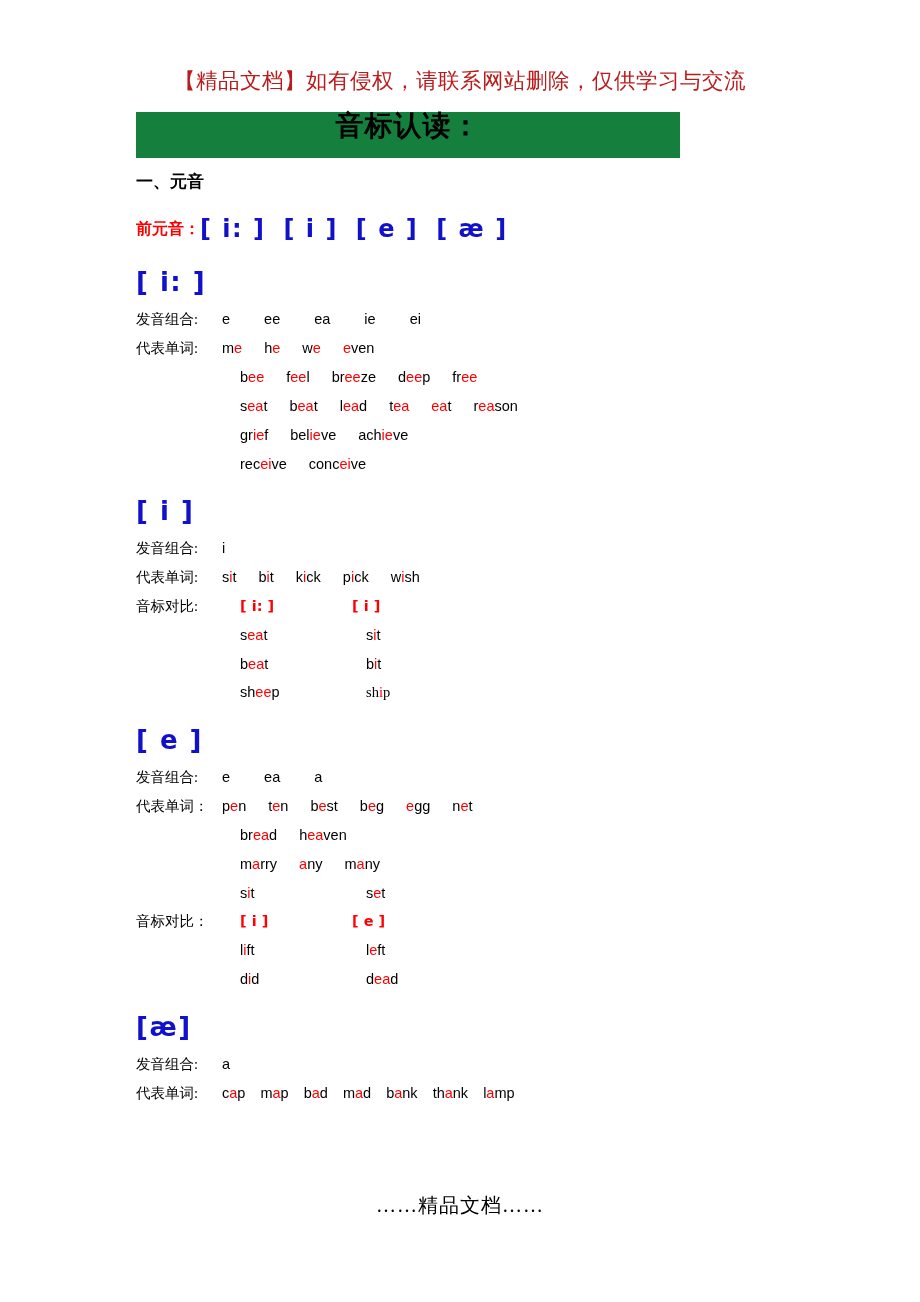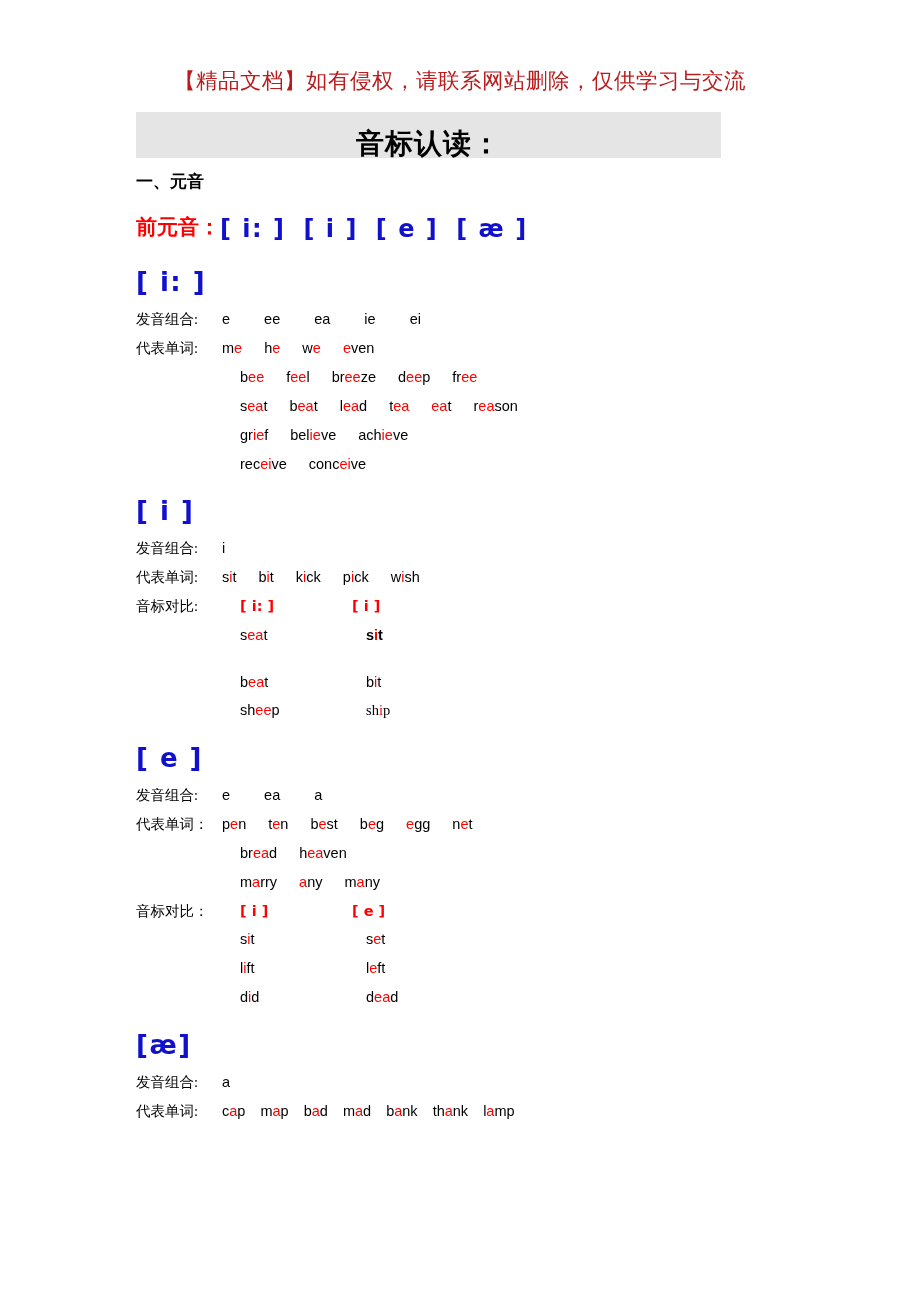--- a/index.html
+++ b/index.html
@@ -36,25 +36,25 @@
     letter-spacing: 0.5px;
     color: #b91c1c;
     white-space: nowrap;
   }
 
   
   .title-bar {
     position: absolute;
     top: 112px;
     left: 136px;
-    width: 585px;
+    width: 544px;
     height: 46px;
-    background: #e5e5e5;
+    background: #15803d;
     display: flex;
-    align-items: flex-end;
+    align-items: flex-start;
     justify-content: center;
   }
   .title-bar .title-text {
     font-family: "Liberation Serif", "DejaVu Serif", serif;
     font-size: 28px;
     font-weight: bold;
     color: #000;
     letter-spacing: 1px;
     line-height: 1;
   }
@@ -77,21 +77,21 @@
   }
 
   
   .front-vowel-line {
     margin: 0 0 20px 0;
     line-height: 1.25;
     white-space: nowrap;
   }
   .fv-label {
     font-family: "Liberation Serif", "DejaVu Serif", serif;
-    font-size: 21px;
+    font-size: 16px;
     font-weight: bold;
     color: #ff0000;
     vertical-align: 3px;
   }
   .fv-sym {
     font-family: "DejaVu Sans", "Liberation Sans", sans-serif;
     font-size: 24px;
     font-weight: bold;
     color: #1111cc;
     letter-spacing: 1.5px;
@@ -230,25 +230,25 @@
           <div class="row">
             <div class="row-label">代表单词:</div>
             <div class="row-items"><span class="it"><span>s</span><span class="hl">i</span><span>t</span></span><span class="it"><span>b</span><span class="hl">i</span><span>t</span></span><span class="it"><span>k</span><span class="hl">i</span><span>ck</span></span><span class="it"><span>p</span><span class="hl">i</span><span>ck</span></span><span class="it"><span>w</span><span class="hl">i</span><span>sh</span></span></div>
           </div>
           <div class="row">
             <div class="row-label">音标对比:</div>
             <div class="row-items" style="padding-left: 18px;"><span class="cmp-col"><span class="cmp-head">[ i: ]</span></span><span class="cmp-col b"><span class="cmp-head">[ i ]</span></span></div>
           </div>
           <div class="row cont">
             <div class="row-label blank"></div>
-            <div class="row-items" style="padding-left: 18px;"><span class="cmp-col"><span class="it" style="margin-right: 8px;"><span>s</span><span class="hl">ea</span><span>t</span></span></span><span class="cmp-col b" style="padding-left: 14px;"><span class="it" style="margin-right: 4px; font-weight: bold;"><span>s</span><span class="hl">i</span><span>t</span></span></span></div>
-          </div>
-          <div class="row cont">
-            <div class="row-label blank"></div>
-            <div class="row-items" style="padding-left: 18px; margin-top: 18px;"><span class="cmp-col"><span class="it" style="margin-right: 0px;"><span>b</span><span class="hl">ea</span><span>t</span></span></span><span class="cmp-col b" style="padding-left: 14px;"><span class="it" style="margin-right: 0px;"><span>b</span><span class="hl">i</span><span>t</span></span></span></div>
+            <div class="row-items" style="padding-left: 18px;"><span class="cmp-col"><span class="it" style="margin-right: 8px;"><span>s</span><span class="hl">ea</span><span>t</span></span></span><span class="cmp-col b" style="padding-left: 14px;"><span class="it" style="margin-right: 4px;"><span>s</span><span class="hl">i</span><span>t</span></span></span></div>
+          </div>
+          <div class="row cont">
+            <div class="row-label blank"></div>
+            <div class="row-items" style="padding-left: 18px;"><span class="cmp-col"><span class="it" style="margin-right: 0px;"><span>b</span><span class="hl">ea</span><span>t</span></span></span><span class="cmp-col b" style="padding-left: 14px;"><span class="it" style="margin-right: 0px;"><span>b</span><span class="hl">i</span><span>t</span></span></span></div>
           </div>
           <div class="row cont">
             <div class="row-label blank"></div>
             <div class="row-items" style="padding-left: 18px;"><span class="cmp-col"><span class="it" style="margin-right: 4px;"><span>sh</span><span class="hl">ee</span><span>p</span></span></span><span class="cmp-col b" style="padding-left: 14px;"><span class="it" style="margin-right: 0px; font-family: Liberation Serif, serif;"><span>sh</span><span class="hl">i</span><span>p</span></span></span></div>
           </div>
         </div>
         <div>
           <div class="phoneme">[ e ]</div>
           <div class="row">
             <div class="row-label">发音组合:</div>
@@ -259,27 +259,27 @@
             <div class="row-items"><span class="it"><span>p</span><span class="hl">e</span><span>n</span></span><span class="it"><span>t</span><span class="hl">e</span><span>n</span></span><span class="it"><span>b</span><span class="hl">e</span><span>st</span></span><span class="it"><span>b</span><span class="hl">e</span><span>g</span></span><span class="it"><span></span><span class="hl">e</span><span>gg</span></span><span class="it"><span>n</span><span class="hl">e</span><span>t</span></span></div>
           </div>
           <div class="row cont">
             <div class="row-label blank"></div>
             <div class="row-items" style="padding-left: 18px;"><span class="it"><span>br</span><span class="hl">ea</span><span>d</span></span><span class="it"><span>h</span><span class="hl">ea</span><span>ven</span></span></div>
           </div>
           <div class="row cont">
             <div class="row-label blank"></div>
             <div class="row-items" style="padding-left: 18px;"><span class="it"><span>m</span><span class="hl">a</span><span>rry</span></span><span class="it"><span></span><span class="hl">a</span><span>ny</span></span><span class="it"><span>m</span><span class="hl">a</span><span>ny</span></span></div>
           </div>
+          <div class="row cont">
+            <div class="row-label blank"></div>
+            <div class="row-items" style="padding-left: 18px;"><span class="cmp-col"><span class="it" style="margin-right: 0px;"><span>s</span><span class="hl">i</span><span>t</span></span></span><span class="cmp-col b" style="padding-left: 14px;"><span class="it" style="margin-right: 0px;"><span>s</span><span class="hl">e</span><span>t</span></span></span></div>
+          </div>
           <div class="row">
             <div class="row-label">音标对比：</div>
             <div class="row-items" style="padding-left: 18px;"><span class="cmp-col"><span class="cmp-head">[ i ]</span></span><span class="cmp-col b"><span class="cmp-head">[ e ]</span></span></div>
-          </div>
-          <div class="row cont">
-            <div class="row-label blank"></div>
-            <div class="row-items" style="padding-left: 18px;"><span class="cmp-col"><span class="it" style="margin-right: 0px;"><span>s</span><span class="hl">i</span><span>t</span></span></span><span class="cmp-col b" style="padding-left: 14px;"><span class="it" style="margin-right: 0px;"><span>s</span><span class="hl">e</span><span>t</span></span></span></div>
           </div>
           <div class="row cont">
             <div class="row-label blank"></div>
             <div class="row-items" style="padding-left: 18px;"><span class="cmp-col"><span class="it" style="margin-right: 0px;"><span>l</span><span class="hl">i</span><span>ft</span></span></span><span class="cmp-col b" style="padding-left: 14px;"><span class="it" style="margin-right: 0px;"><span>l</span><span class="hl">e</span><span>ft</span></span></span></div>
           </div>
           <div class="row cont">
             <div class="row-label blank"></div>
             <div class="row-items" style="padding-left: 18px;"><span class="cmp-col"><span class="it" style="margin-right: 0px;"><span>d</span><span class="hl">i</span><span>d</span></span></span><span class="cmp-col b" style="padding-left: 14px;"><span class="it" style="margin-right: 0px;"><span>d</span><span class="hl">ea</span><span>d</span></span></span></div>
           </div>
         </div>
@@ -291,14 +291,15 @@
           </div>
           <div class="row">
             <div class="row-label">代表单词:</div>
             <div class="row-items tight"><span class="it"><span>c</span><span class="hl">a</span><span>p</span></span><span class="it"><span>m</span><span class="hl">a</span><span>p</span></span><span class="it"><span>b</span><span class="hl">a</span><span>d</span></span><span class="it"><span>m</span><span class="hl">a</span><span>d</span></span><span class="it"><span>b</span><span class="hl">a</span><span>nk</span></span><span class="it"><span>th</span><span class="hl">a</span><span>nk</span></span><span class="it"><span>l</span><span class="hl">a</span><span>mp</span></span></div>
           </div>
         </div>
       </div>
 
   </div>
 
+  <div class="footer">……精品文档……</div>
 
 </div>
 
 </body></html>

